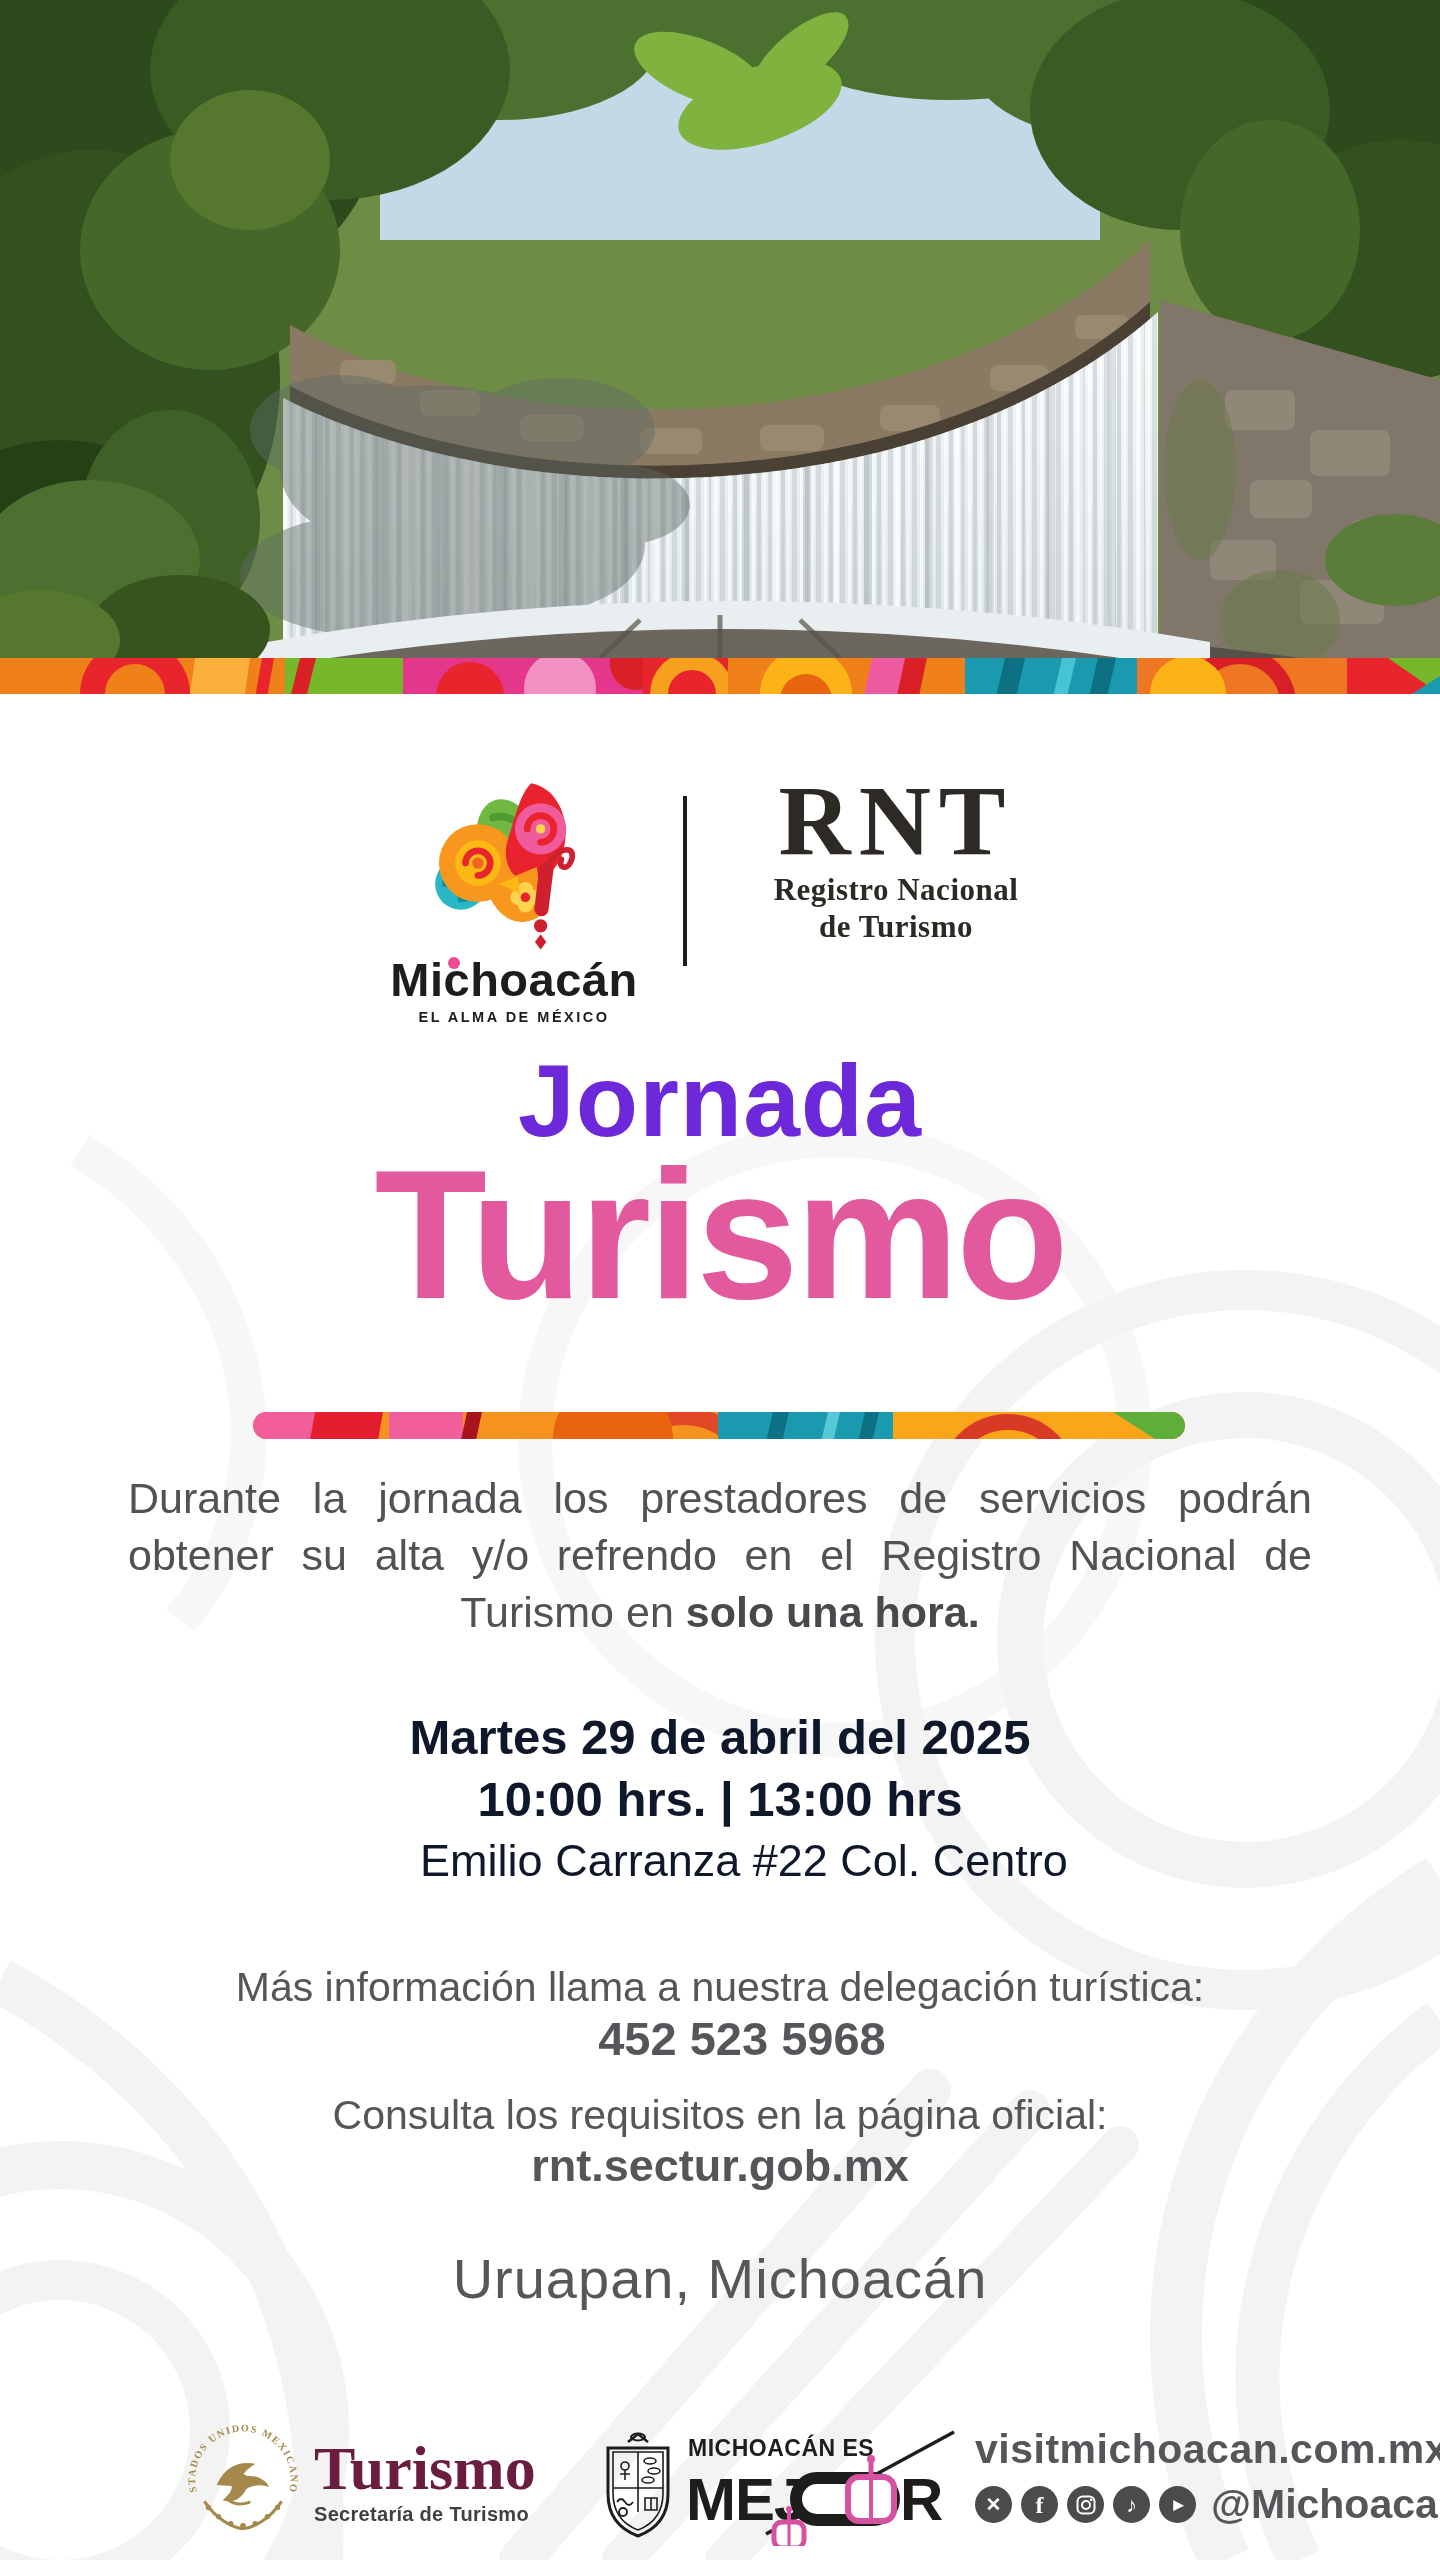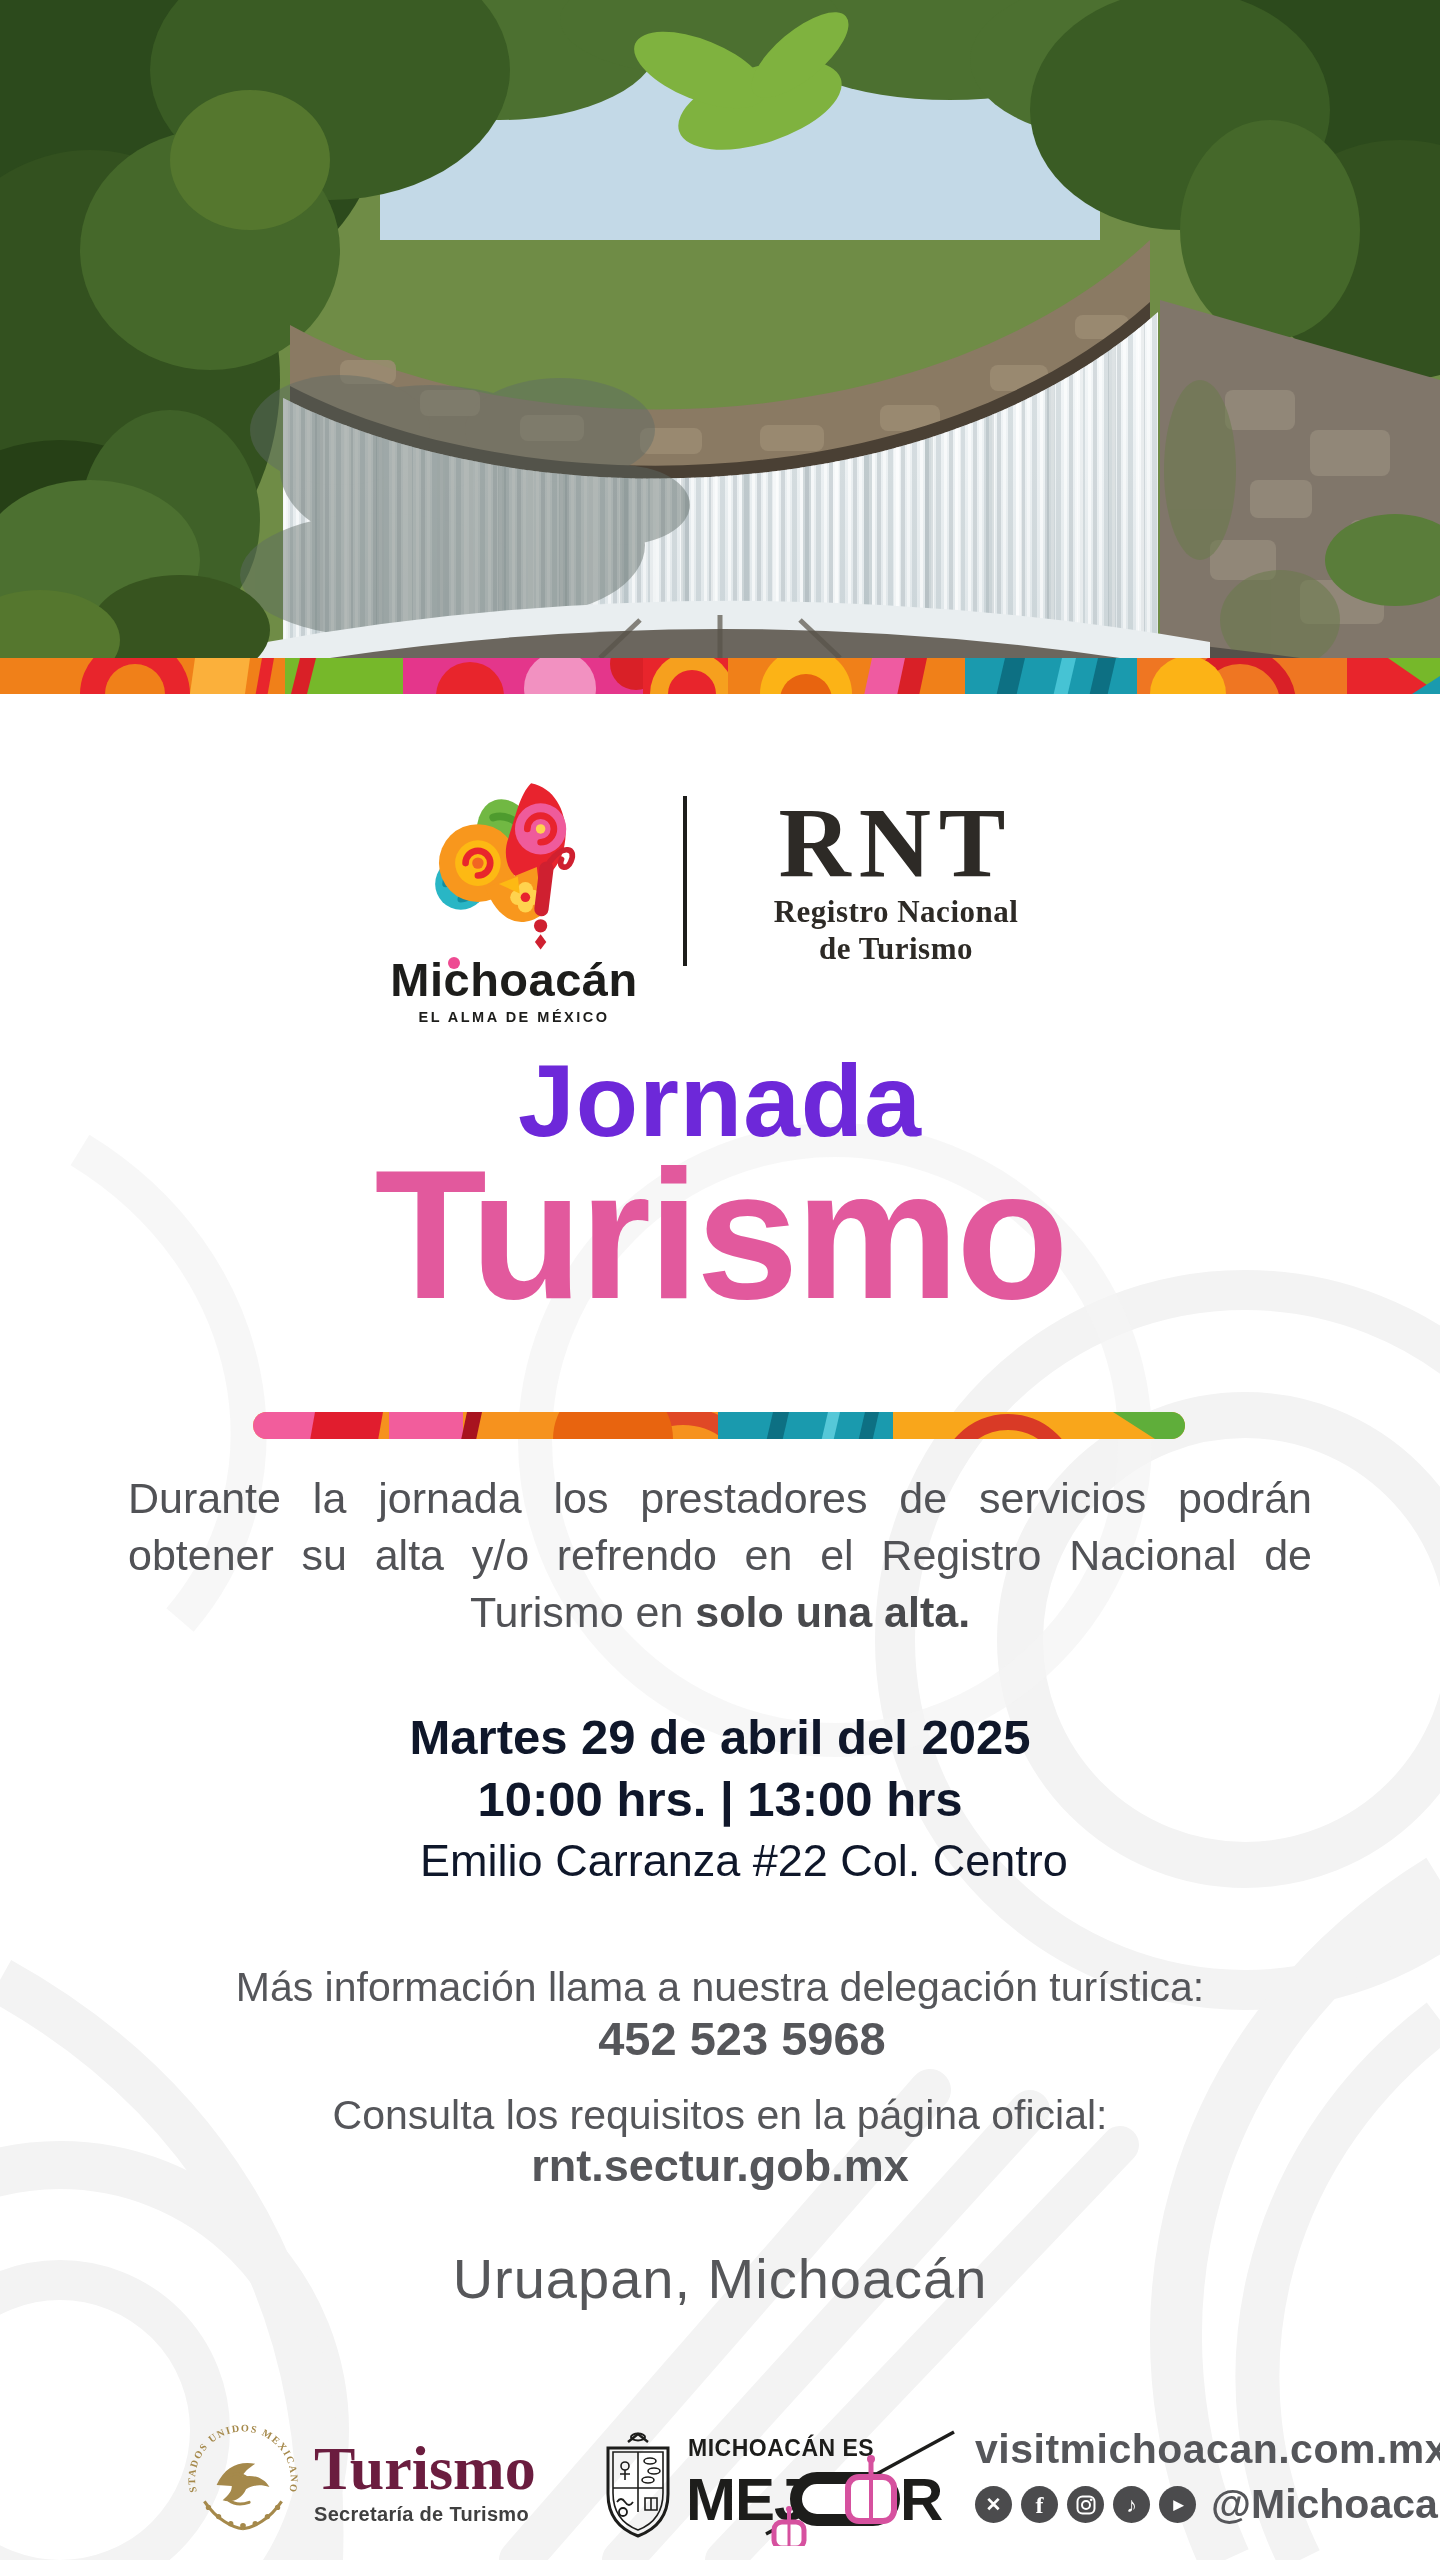--- a/index.html
+++ b/index.html
@@ -20,21 +20,21 @@
   .band-top svg { width:100%; height:100%; display:block; }
 
   
   .logos { position:absolute; top:770px; left:0; width:100%; display:flex; justify-content:center; align-items:flex-start; }
   .mich { width:270px; text-align:center; }
   .mich svg.butterfly { width:190px; height:190px; display:block; margin:0 auto; }
   .mich-name { position:relative; display:inline-block; font-size:47px; font-weight:700; color:#1d1d1b; letter-spacing:0.5px; line-height:1; margin-top:-4px; }
   .mich-name .tittle { position:absolute; top:1px; left:58px; width:12px; height:12px; border-radius:50%; background:#ee4b92; }
   .mich-tag { font-size:14.5px; font-weight:700; letter-spacing:2.5px; color:#1d1d1b; margin-top:6px; }
   .vdiv { width:4px; height:170px; background:#1d1d1b; margin:26px 44px 0 34px; }
-  .rnt { width:330px; text-align:center; font-family:"Liberation Serif", serif; color:#2d2a26; margin-top:22px; }
+  .rnt { width:330px; text-align:center; font-family:"Liberation Serif", serif; color:#2d2a26; margin-top:0; }
   .rnt-acr { font-size:100px; font-weight:700; letter-spacing:8px; line-height:1.02; }
   .rnt-sub { font-size:31px; font-weight:700; line-height:1.18; letter-spacing:0.5px; }
 
   
   .titles { position:absolute; top:1050px; left:0; width:100%; text-align:center; }
   .t-kicker { font-size:102px; font-weight:800; color:#6d28d9; letter-spacing:1px; line-height:1; }
   .t-mid { font-size:66px; font-weight:500; color:#ee7cb4; line-height:1; margin-top:14px; letter-spacing:1px; }
   .t-main { font-size:184px; font-weight:800; color:#e2599d; line-height:0.92; letter-spacing:-3px; margin-top:-2px; }
   .divider-bar { position:absolute; top:1412px; left:253px; width:932px; height:27px; }
   .divider-bar svg { width:100%; height:100%; display:block; }
@@ -322,21 +322,21 @@
           <rect x="575" y="-4" width="12" height="35" fill="#56c8d8" transform="skewX(-13)"></rect>
           <rect x="612" y="-4" width="14" height="35" fill="#0d7083" transform="skewX(-13)"></rect>
           <rect x="640" y="0" width="220" height="27" fill="#f9a61b"></rect>
           <circle cx="755" cy="72" r="62" fill="none" stroke="#d93a26" stroke-width="16"></circle>
           <rect x="860" y="0" width="72" height="27" fill="#5fae3a"></rect>
           <path d="M860,0 L902,27 L860,27 Z" fill="#f9a61b"></path>
         </g>
       </svg>
     </div>
 
-    <p class="lead"><span>Durante la jornada los prestadores de servicios podrán obtener su alta y/o refrendo en el Registro Nacional de Turismo en </span><b>solo una alta.</b></p>
+    <p class="lead"><span>Durante la jornada los prestadores de servicios podrán obtener su alta y/o refrendo en el Registro Nacional de Turismo en </span><b>solo una hora.</b></p>
 
     <section class="event">
       <div class="date">Martes 29 de abril del 2025</div>
       <div class="time">10:00 hrs. | 13:00 hrs</div>
       <div class="addr">Emilio Carranza #22 Col. Centro</div>
     </section>
 
     <section class="contact">
       <div class="lbl">Más información llama a nuestra delegación turística:</div>
       <div class="phone">452 523 5968</div>

